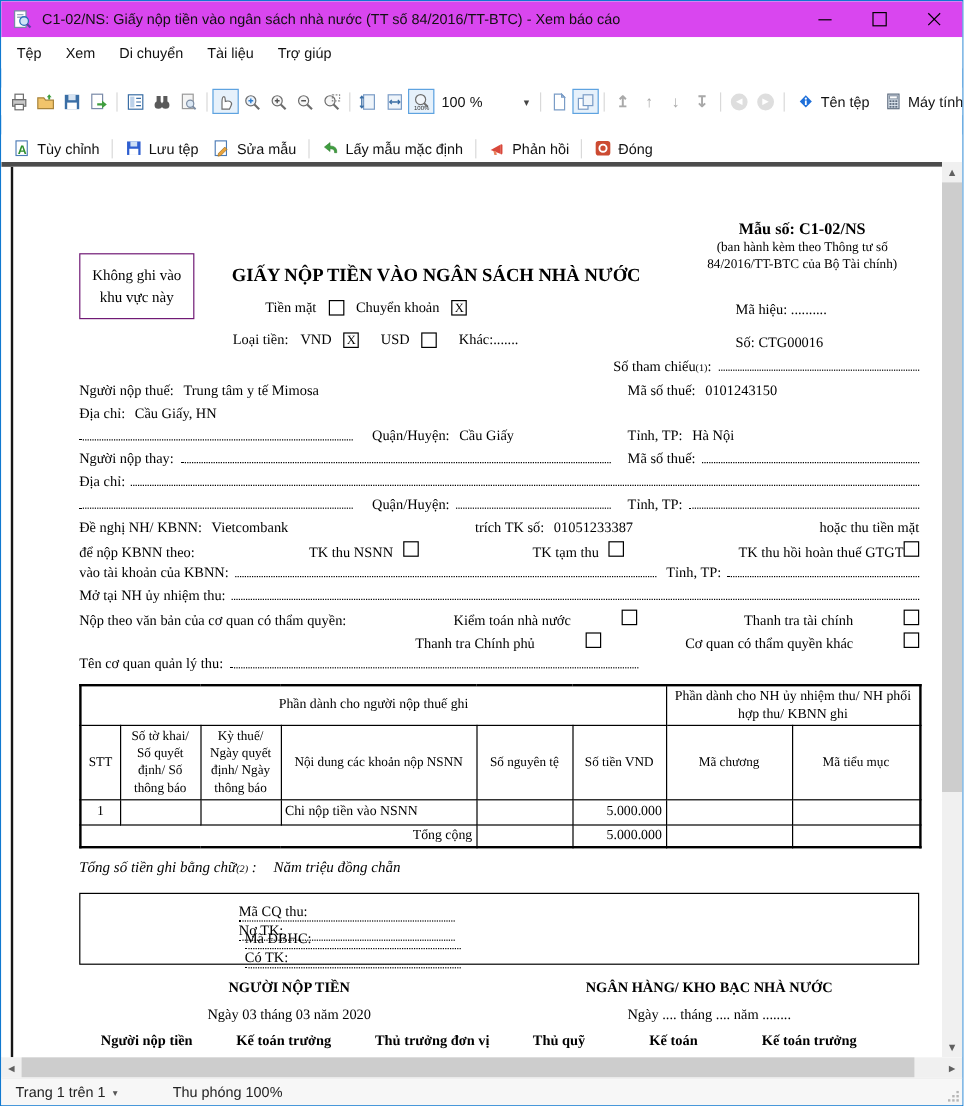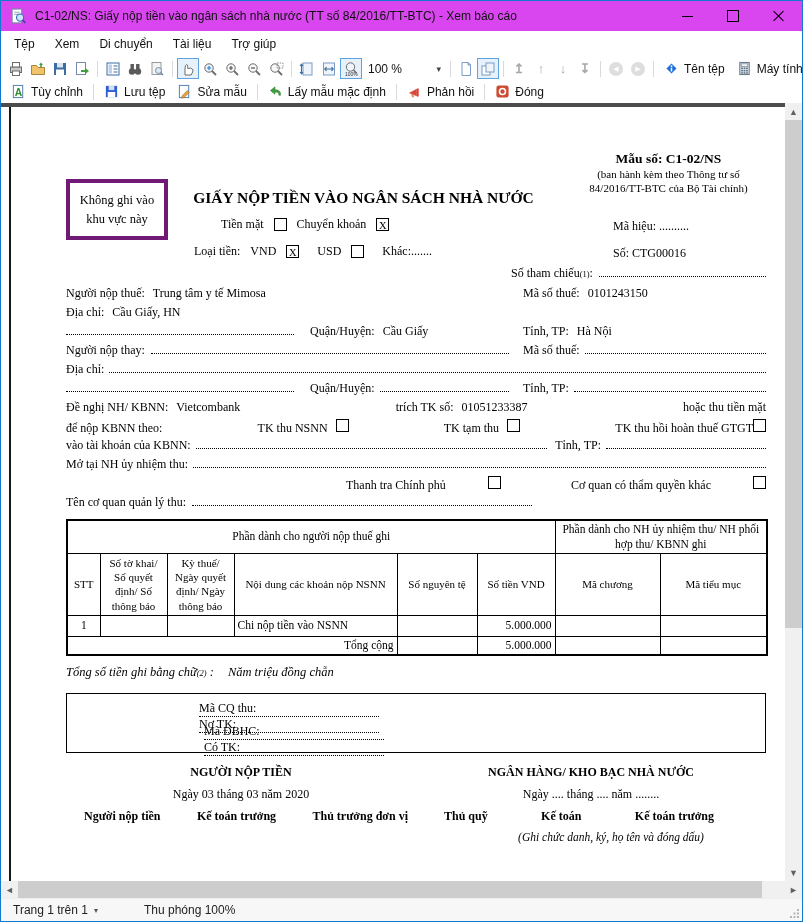--- a/index.html
+++ b/index.html
@@ -15,21 +15,21 @@
   .glyph-min{width:11px;border-bottom:1px solid #000;}
   .glyph-max{width:10px;height:10px;border:1px solid #000;}
   .glyph-close{position:relative;width:12px;height:12px;}
   .glyph-close:before,.glyph-close:after{content:"";position:absolute;left:5px;top:-1px;width:1px;height:14px;background:#000;}
   .glyph-close:before{transform:rotate(45deg);}
   .glyph-close:after{transform:rotate(-45deg);}
   
   .menubar{height:26px;display:flex;align-items:center;background:#fff;font-size:12px;color:#111;flex:0 0 auto;padding-left:3px;}
   .menu-item{padding:4px 10px;}
   
-  .toolbar{height:23px;display:flex;align-items:center;background:#fff;flex:0 0 auto;padding-left:4px;}
+  .toolbar{height:23px;display:flex;align-items:center;background:#fff;flex:0 0 auto;padding-left:4px;margin-top:16px;}
   .tbtn{width:22px;height:21px;display:flex;align-items:center;justify-content:center;box-sizing:border-box;flex:0 0 auto;}
   .tbtn svg{display:block;}
   .tbtn.sel{border:1px solid #5ea3e0;background:#e6f1fb;}
   .sep{width:1px;height:16px;background:#d9d9d9;margin:1px 4px;flex:0 0 auto;}
   .combo{display:flex;align-items:center;height:20px;width:78px;font-size:12px;color:#111;padding-left:6px;flex:0 0 auto;}
   .combo .arr{margin-left:auto;font-size:9px;color:#444;padding-right:5px;}
   .navglyph{font-size:13px;color:#a9a9a9;font-weight:bold;}
   .circ{width:14px;height:14px;border-radius:50%;background:#dedede;color:#fff;font-size:7px;
     display:flex;align-items:center;justify-content:center;}
   .lbtn{display:flex;align-items:center;gap:5px;font-size:12px;color:#111;padding:0 6px;height:21px;flex:0 0 auto;}
@@ -41,21 +41,21 @@
   .vthumb{width:17px;height:508px;background:#cdcdcd;flex:0 0 auto;}
   .vspacer{flex:1 1 auto;}
   .page{position:absolute;top:4px;left:8px;right:17px;bottom:0;background:#fff;border-left:2px solid #161616;
     overflow:hidden;font-family:"Liberation Serif",serif;color:#000;}
   .form{width:700px;margin:38px 0 0 55px;font-size:12px;position:relative;}
   
   .hdr{position:relative;height:141px;}
   .mau{position:absolute;left:505px;top:6px;width:195px;text-align:center;}
   .mau .m1{font-weight:bold;font-size:13.5px;}
   .mau .m2{font-size:11px;line-height:1.3;}
-  .nowrite{position:absolute;left:0;top:34px;width:94px;height:53px;border:4px solid #701a75;
+  .nowrite{position:absolute;left:0;top:34px;width:94px;height:53px;border:1px solid #701a75;
     display:flex;align-items:center;justify-content:center;text-align:center;font-size:12.5px;line-height:1.5;}
   .ftitle{position:absolute;left:100px;top:44px;width:395px;text-align:center;font-weight:bold;font-size:15.5px;}
   .hrow1{position:absolute;left:155px;top:72px;display:flex;align-items:center;gap:10px;}
   .hrow2{position:absolute;left:128px;top:99px;display:flex;align-items:center;gap:10px;}
   .mahieu{position:absolute;left:547px;top:74px;}
   .sonum{position:absolute;left:547px;top:101px;}
   .refrow{position:absolute;left:445px;top:121px;right:0;display:flex;align-items:baseline;}
   .cbx{display:inline-block;width:13px;height:13px;border:1px solid #000;text-align:center;
     line-height:13px;font-size:10.5px;vertical-align:-2px;box-sizing:border-box;}
   .sup{font-size:8.5px;vertical-align:super;}
@@ -454,20 +454,27 @@
         </div>
         <div class="frow">
           <span>vào tài khoản của KBNN:</span>
           <span class="dots grow" style="margin-left:5px;margin-right:8px"></span>
           <span>Tỉnh, TP:</span>
           <span class="dots" style="width:160px;margin-left:5px"></span>
         </div>
         <div class="frow">
           <span>Mở tại NH ủy nhiệm thu:</span>
           <span class="dots grow" style="margin-left:5px"></span>
+        </div>
+        <div class="frow">
+          <span>Nộp theo văn bản của cơ quan có thẩm quyền:</span>
+          <span class="mla">Kiểm toán nhà nước</span>
+          <span class="gapbox cbx"></span>
+          <span class="mla">Thanh tra tài chính</span>
+          <span class="gapbox cbx"></span>
         </div>
         <div class="frow">
           <span style="margin-left:280px">Thanh tra Chính phủ</span>
           <span class="gapbox cbx"></span>
           <span class="mla">Cơ quan có thẩm quyền khác</span>
           <span class="gapbox cbx"></span>
         </div>
         <div class="frow">
           <span>Tên cơ quan quản lý thu:</span>
           <span class="dots" style="width:340px;margin-left:6px"></span>

